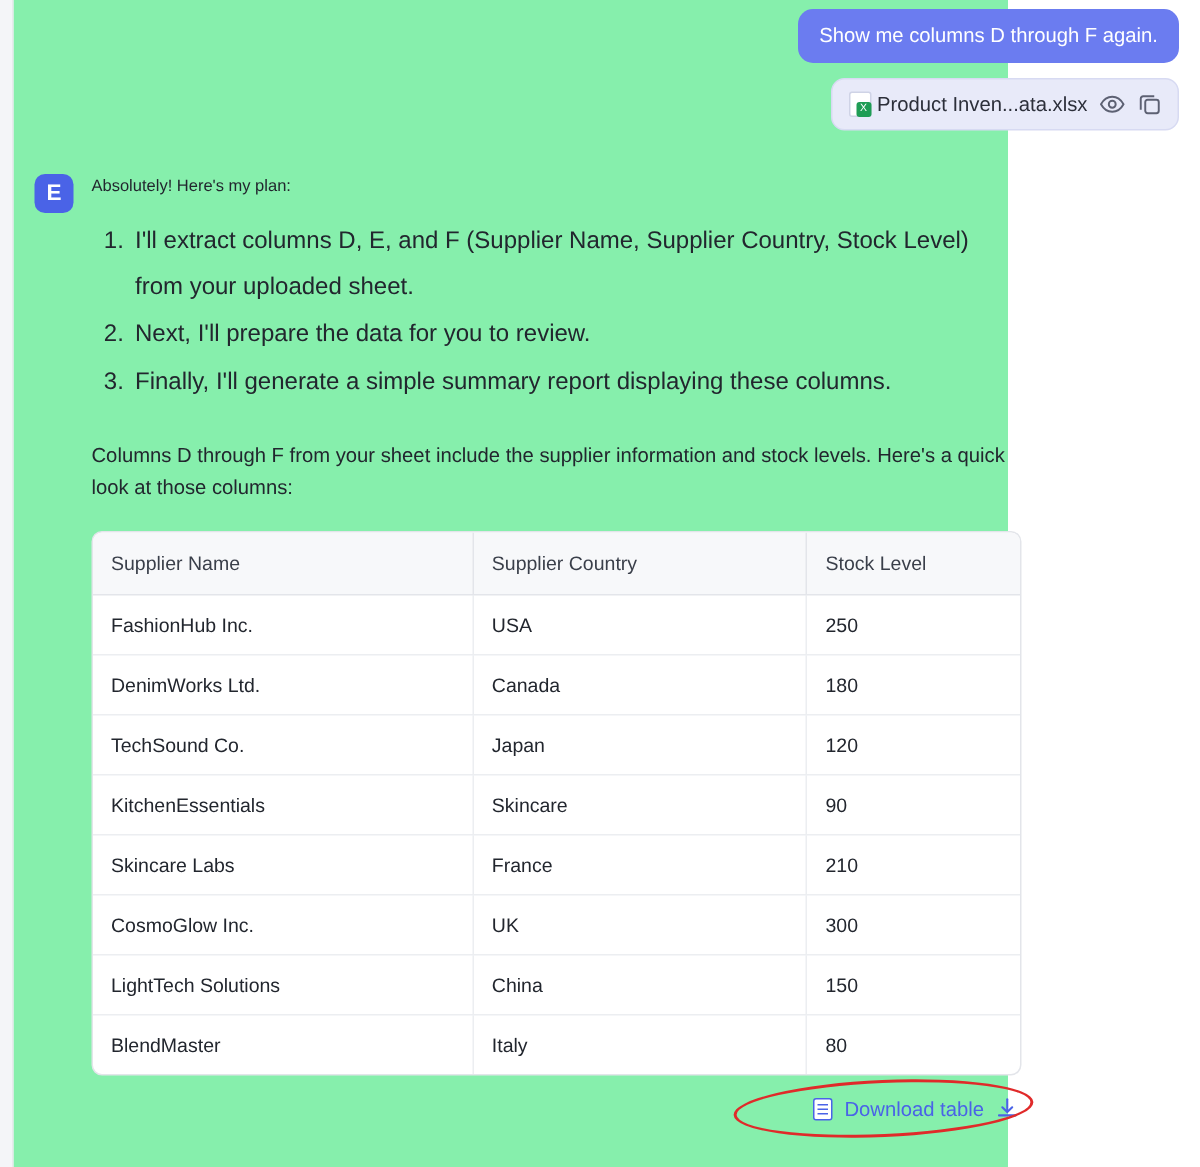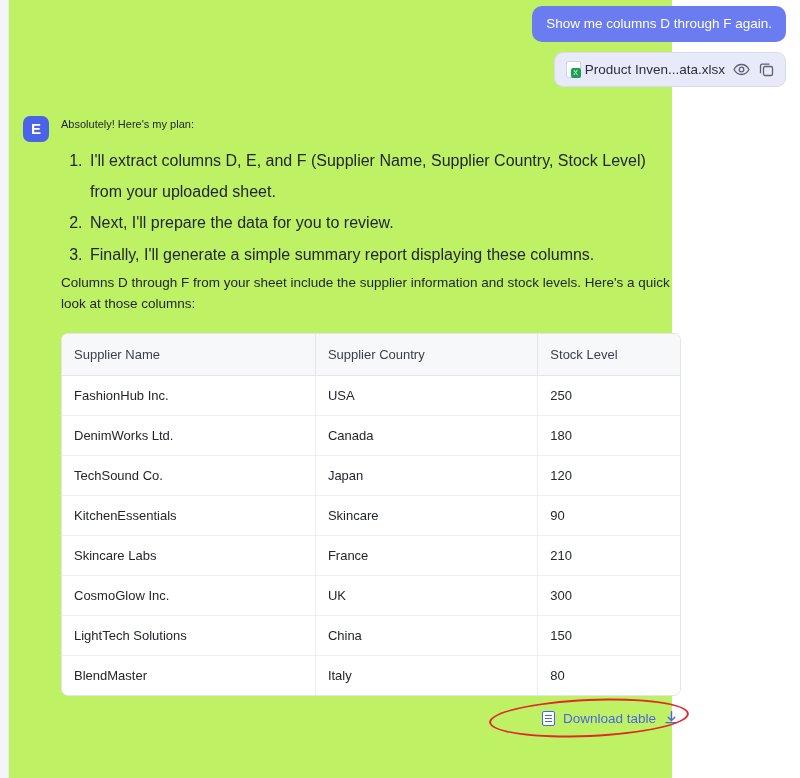--- a/index.html
+++ b/index.html
@@ -7,21 +7,21 @@
     margin: 0; padding: 0;
     width: 800px; height: 778px;
     background: #ffffff;
     font-family: "Liberation Sans", sans-serif;
     color: #1f2328;
     overflow: hidden;
   }
   .app {
     position: relative;
     width: 672px; height: 778px;
-    background: #bef264;
+    background: #86efac;
   }
   .left-rail {
     position: absolute;
     left: 0; top: 0;
     width: 9px; height: 778px;
     background: #f4f5f8;
     border-right: 1px solid #e8eaee;
   }
   .chat {
     position: absolute;
@@ -107,21 +107,21 @@
   }
   ol.plan {
     margin: 13px 0 0 0;
     padding-left: 26px;
     font-size: 16px;
     line-height: 1.95;
     color: #22262e;
   }
   ol.plan li { padding-left: 3px; }
   .para {
-    margin-top: 3px;
+    margin-top: 24px;
     font-size: 13.5px;
     line-height: 1.55;
     color: #22262e;
   }
 
   
   .tbl-wrap {
     margin-top: 18px;
     border: 1px solid #e3e5ea;
     border-radius: 7px;

